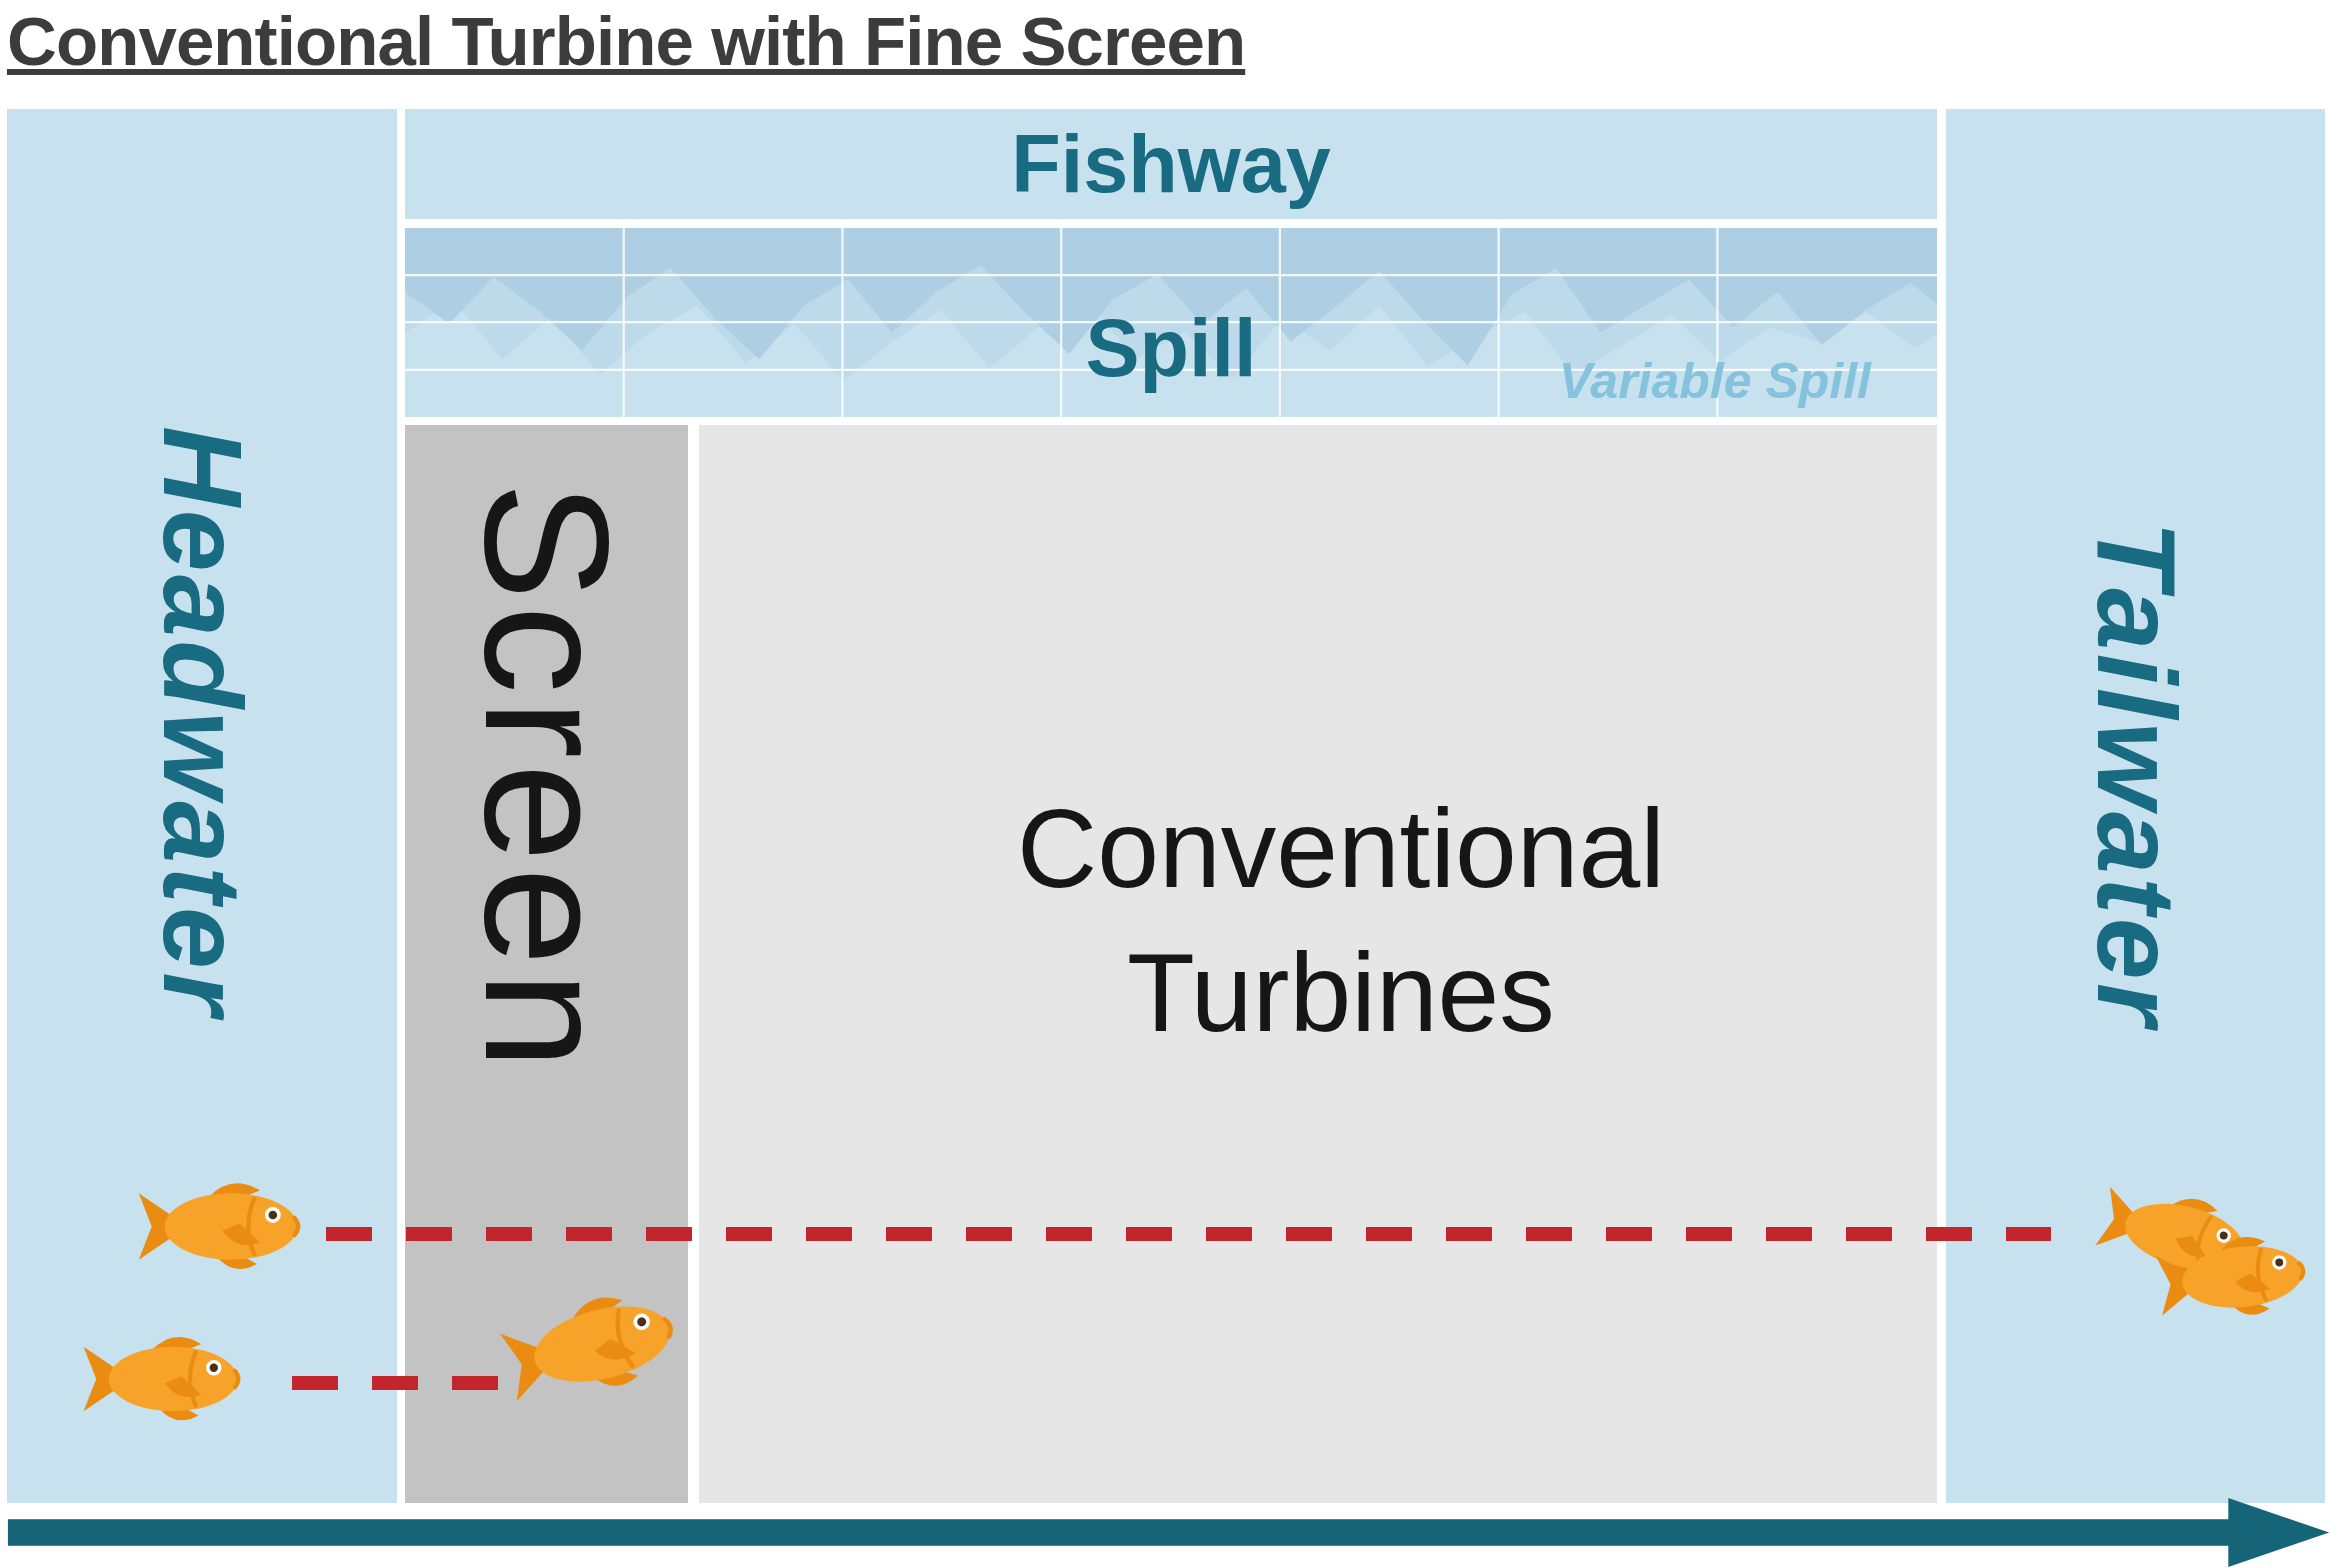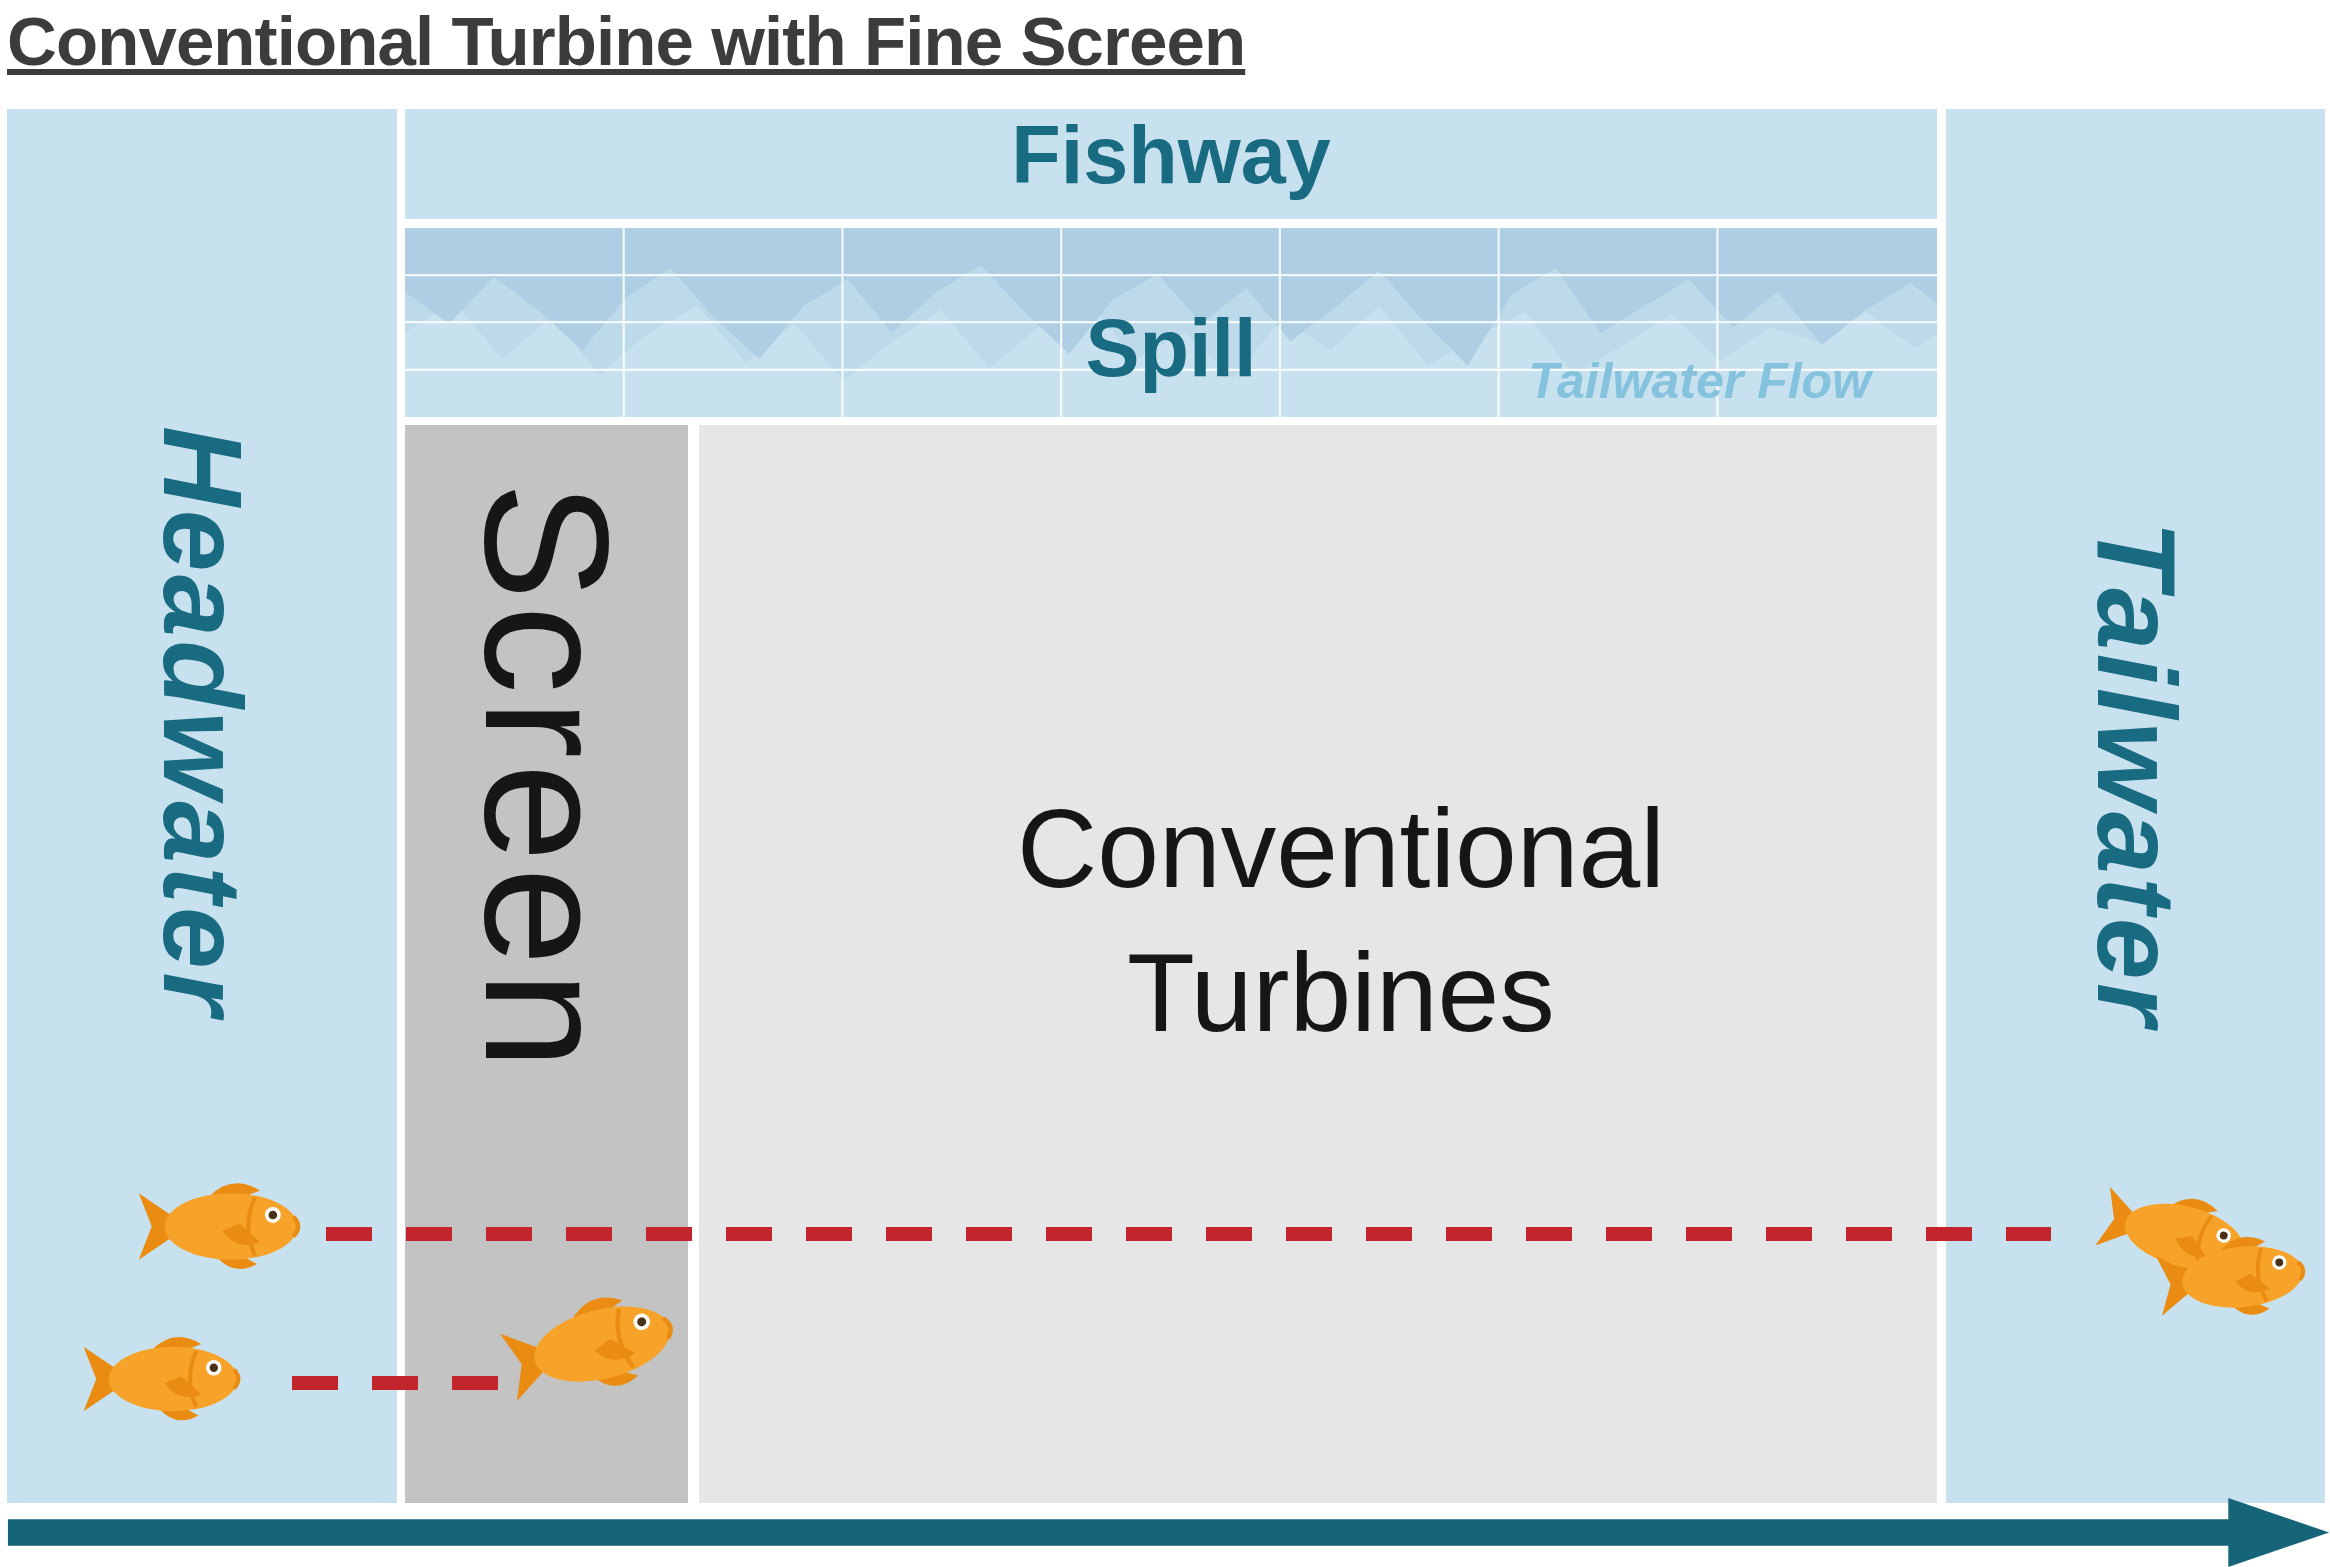--- a/index.html
+++ b/index.html
@@ -26,21 +26,21 @@
   .col-right { left:1946px; width:379px; }
   .vlabel { writing-mode:vertical-rl; white-space:nowrap; }
   .vlabel-water {
     color:var(--teal-text); font-style:italic; font-weight:600;
     font-size:111px; letter-spacing:3.5px;
   }
   .col-left  .vlabel-water { margin-bottom:168px; }
   .col-right .vlabel-water { margin-bottom:62px; }
   .band-fishway {
     left:405px; top:109px; width:1532px; height:110px;
-    background:var(--light-blue); display:flex; justify-content:center;
+    background:var(--light-blue); display:flex; align-items:center; justify-content:center;
   }
   .fishway-label { color:var(--teal-text); font-size:81px; font-weight:600; }
   .band-spill {
     left:405px; top:228px; width:1532px; height:189px;
     background:var(--light-blue); overflow:hidden;
   }
   .spill-wave { position:absolute; left:0; top:0; width:100%; height:100%; display:block; }
   .wave-light { fill:var(--wave-blue-light); }
   .wave-dark  { fill:var(--wave-blue); }
   .wave-grid  { stroke:var(--grid-white); stroke-width:2.5; opacity:0.85; }
@@ -125,21 +125,21 @@
       <line x1="741" y1="0" x2="741" y2="213"></line>
       <line x1="988" y1="0" x2="988" y2="213"></line>
       <line x1="1235" y1="0" x2="1235" y2="213"></line>
       <line x1="1482" y1="0" x2="1482" y2="213"></line>
       <line x1="0" y1="53" x2="1730" y2="53"></line>
       <line x1="0" y1="106" x2="1730" y2="106"></line>
       <line x1="0" y1="160" x2="1730" y2="160"></line>
     </g>
   </svg>
   <span class="spill-label">Spill</span>
-  <span class="variable-flow-label">Tailwater Flow</span>
+  <span class="variable-flow-label">Variable Spill</span>
 </div>
 
 <div class="panel screen-panel">
   <span class="vlabel screen-label">Screen</span>
 </div>
 
 <div class="panel turbines-panel">
   <div class="turbines-label">
     <div>Conventional</div>
     <div>Turbines</div>

